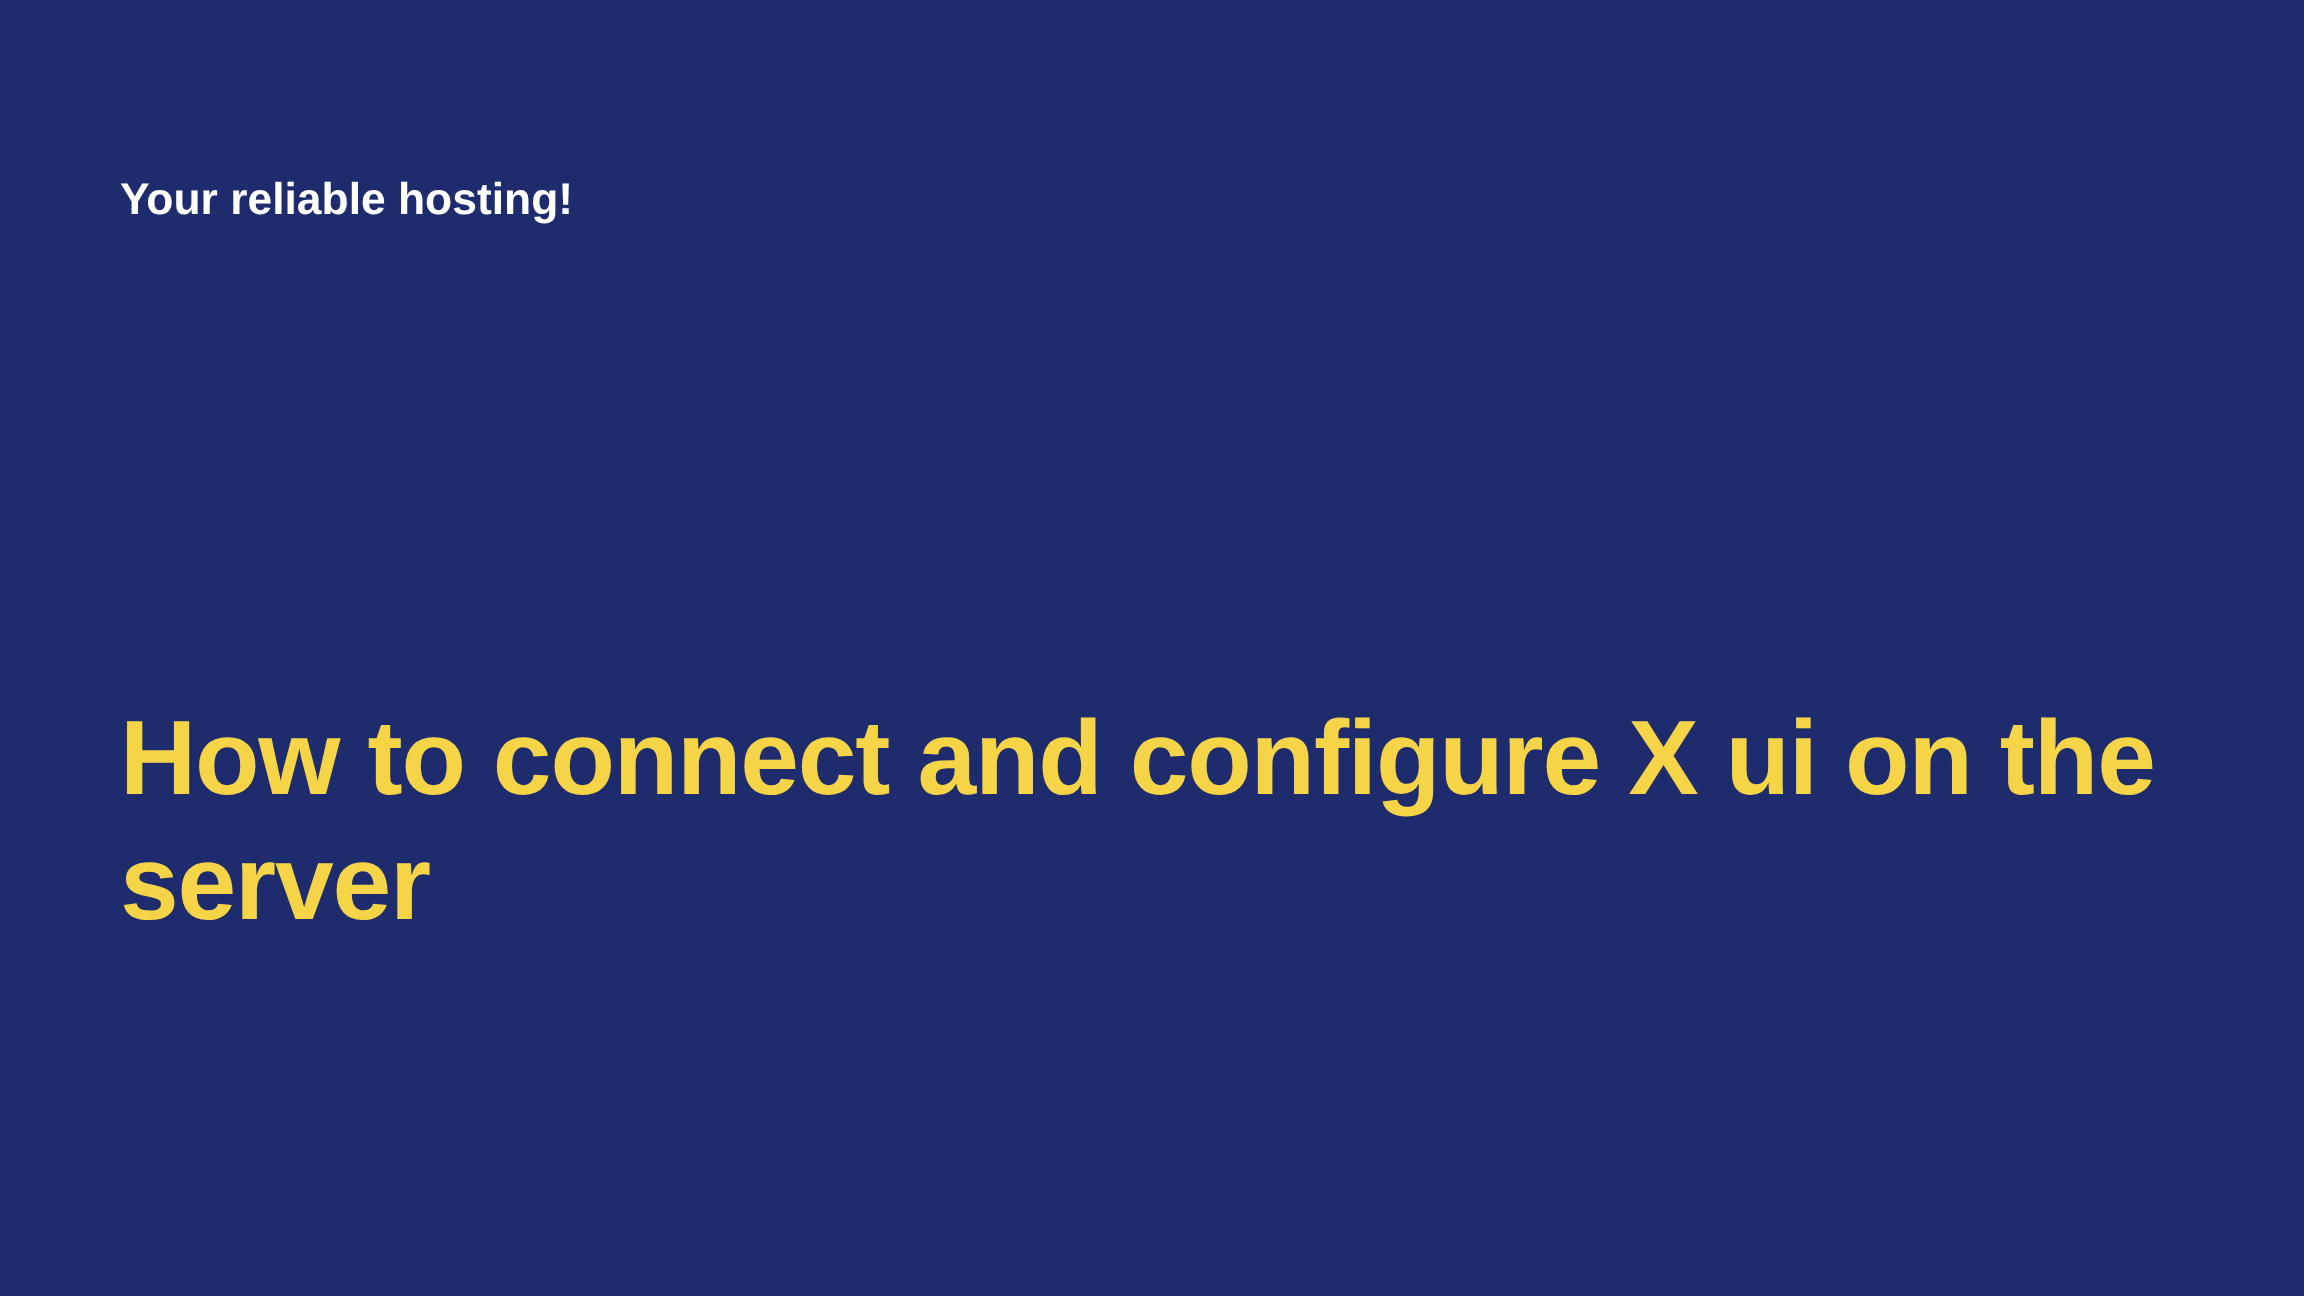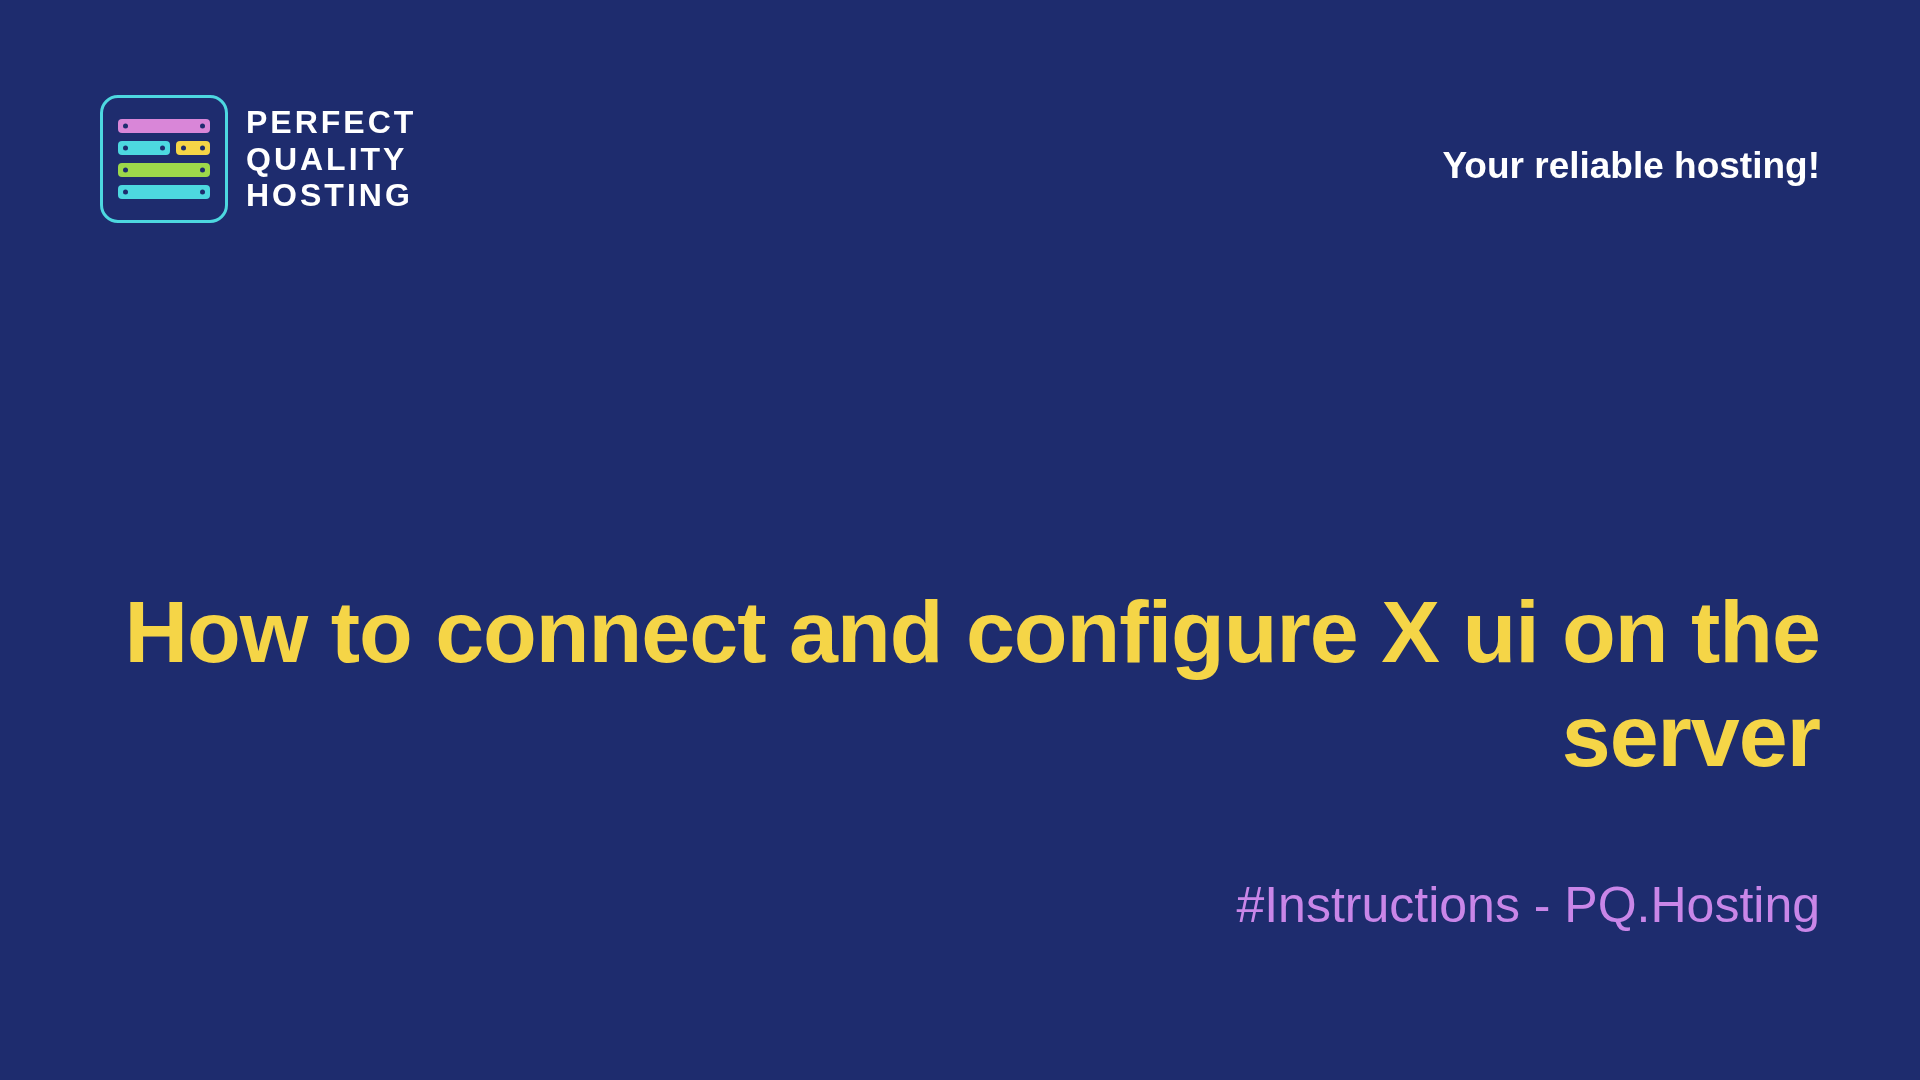--- a/index.html
+++ b/index.html
@@ -86,56 +86,38 @@
       color: #ffffff;
       font-size: 37px;
       font-weight: 700;
       padding-top: 50px;
     }
     .content {
       position: absolute;
       left: 100px;
       top: 580px;
       right: 100px;
-      text-align: right;
     }
     .title {
       color: #f5d547;
       font-size: 88px;
       font-weight: 900;
       line-height: 1.18;
       font-family: 'Arial Black', Arial, sans-serif;
       letter-spacing: -1px;
     }
     .subtitle {
       color: #c986e8;
       font-size: 50px;
       font-weight: 400;
       margin-top: 88px;
     }
   </style>
 </head>
 <body>
 
 <div class="header">
-  <div class="logo-container">
-    <div class="logo-icon">
-      <div class="bar bar-pink"></div>
-      <div class="bar-row">
-        <div class="bar bar-teal"></div>
-        <div class="bar bar-yellow"></div>
-      </div>
-      <div class="bar bar-green"></div>
-      <div class="bar bar-teal"></div>
-    </div>
-    <div class="logo-text">
-      <span>PERFECT</span>
-      <span>QUALITY</span>
-      <span>HOSTING</span>
-    </div>
-  </div>
   <div class="tagline">Your reliable hosting!</div>
 </div>
 
 <div class="content">
   <h1 class="title">How to connect and configure X ui on the server</h1>
-  <div class="subtitle">#Instructions - PQ.Hosting</div>
 </div>
 
 </body></html>

